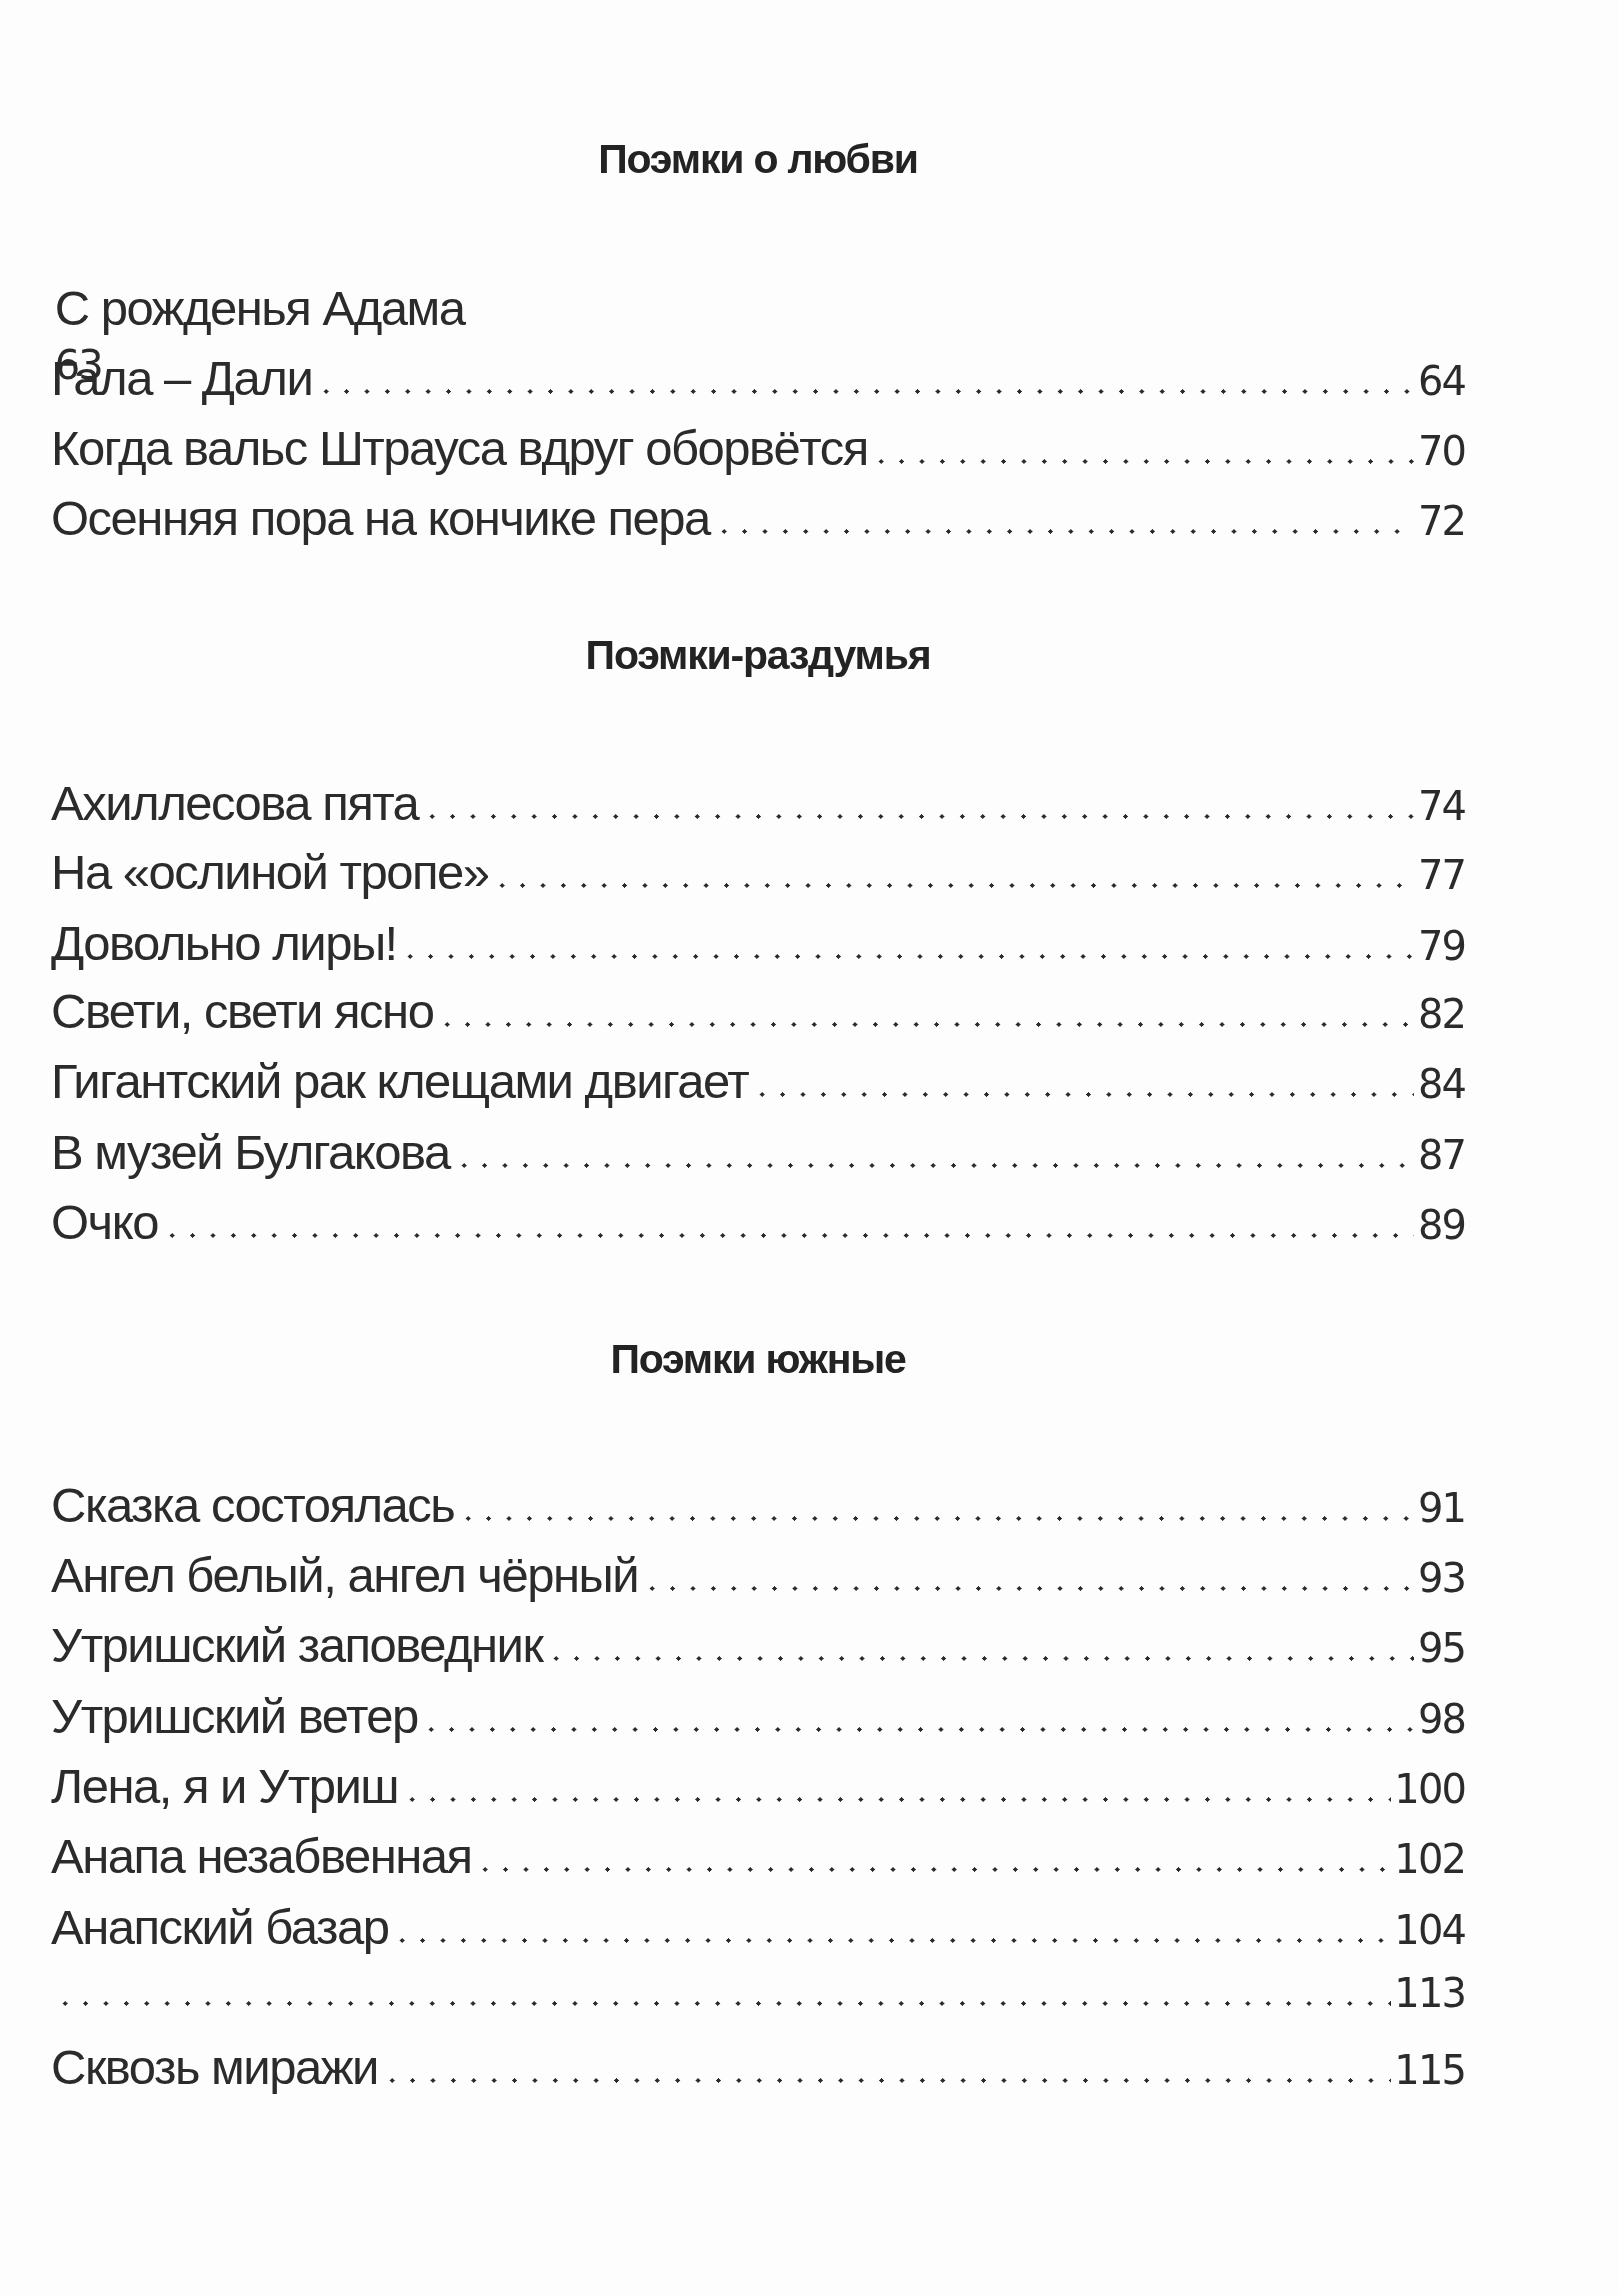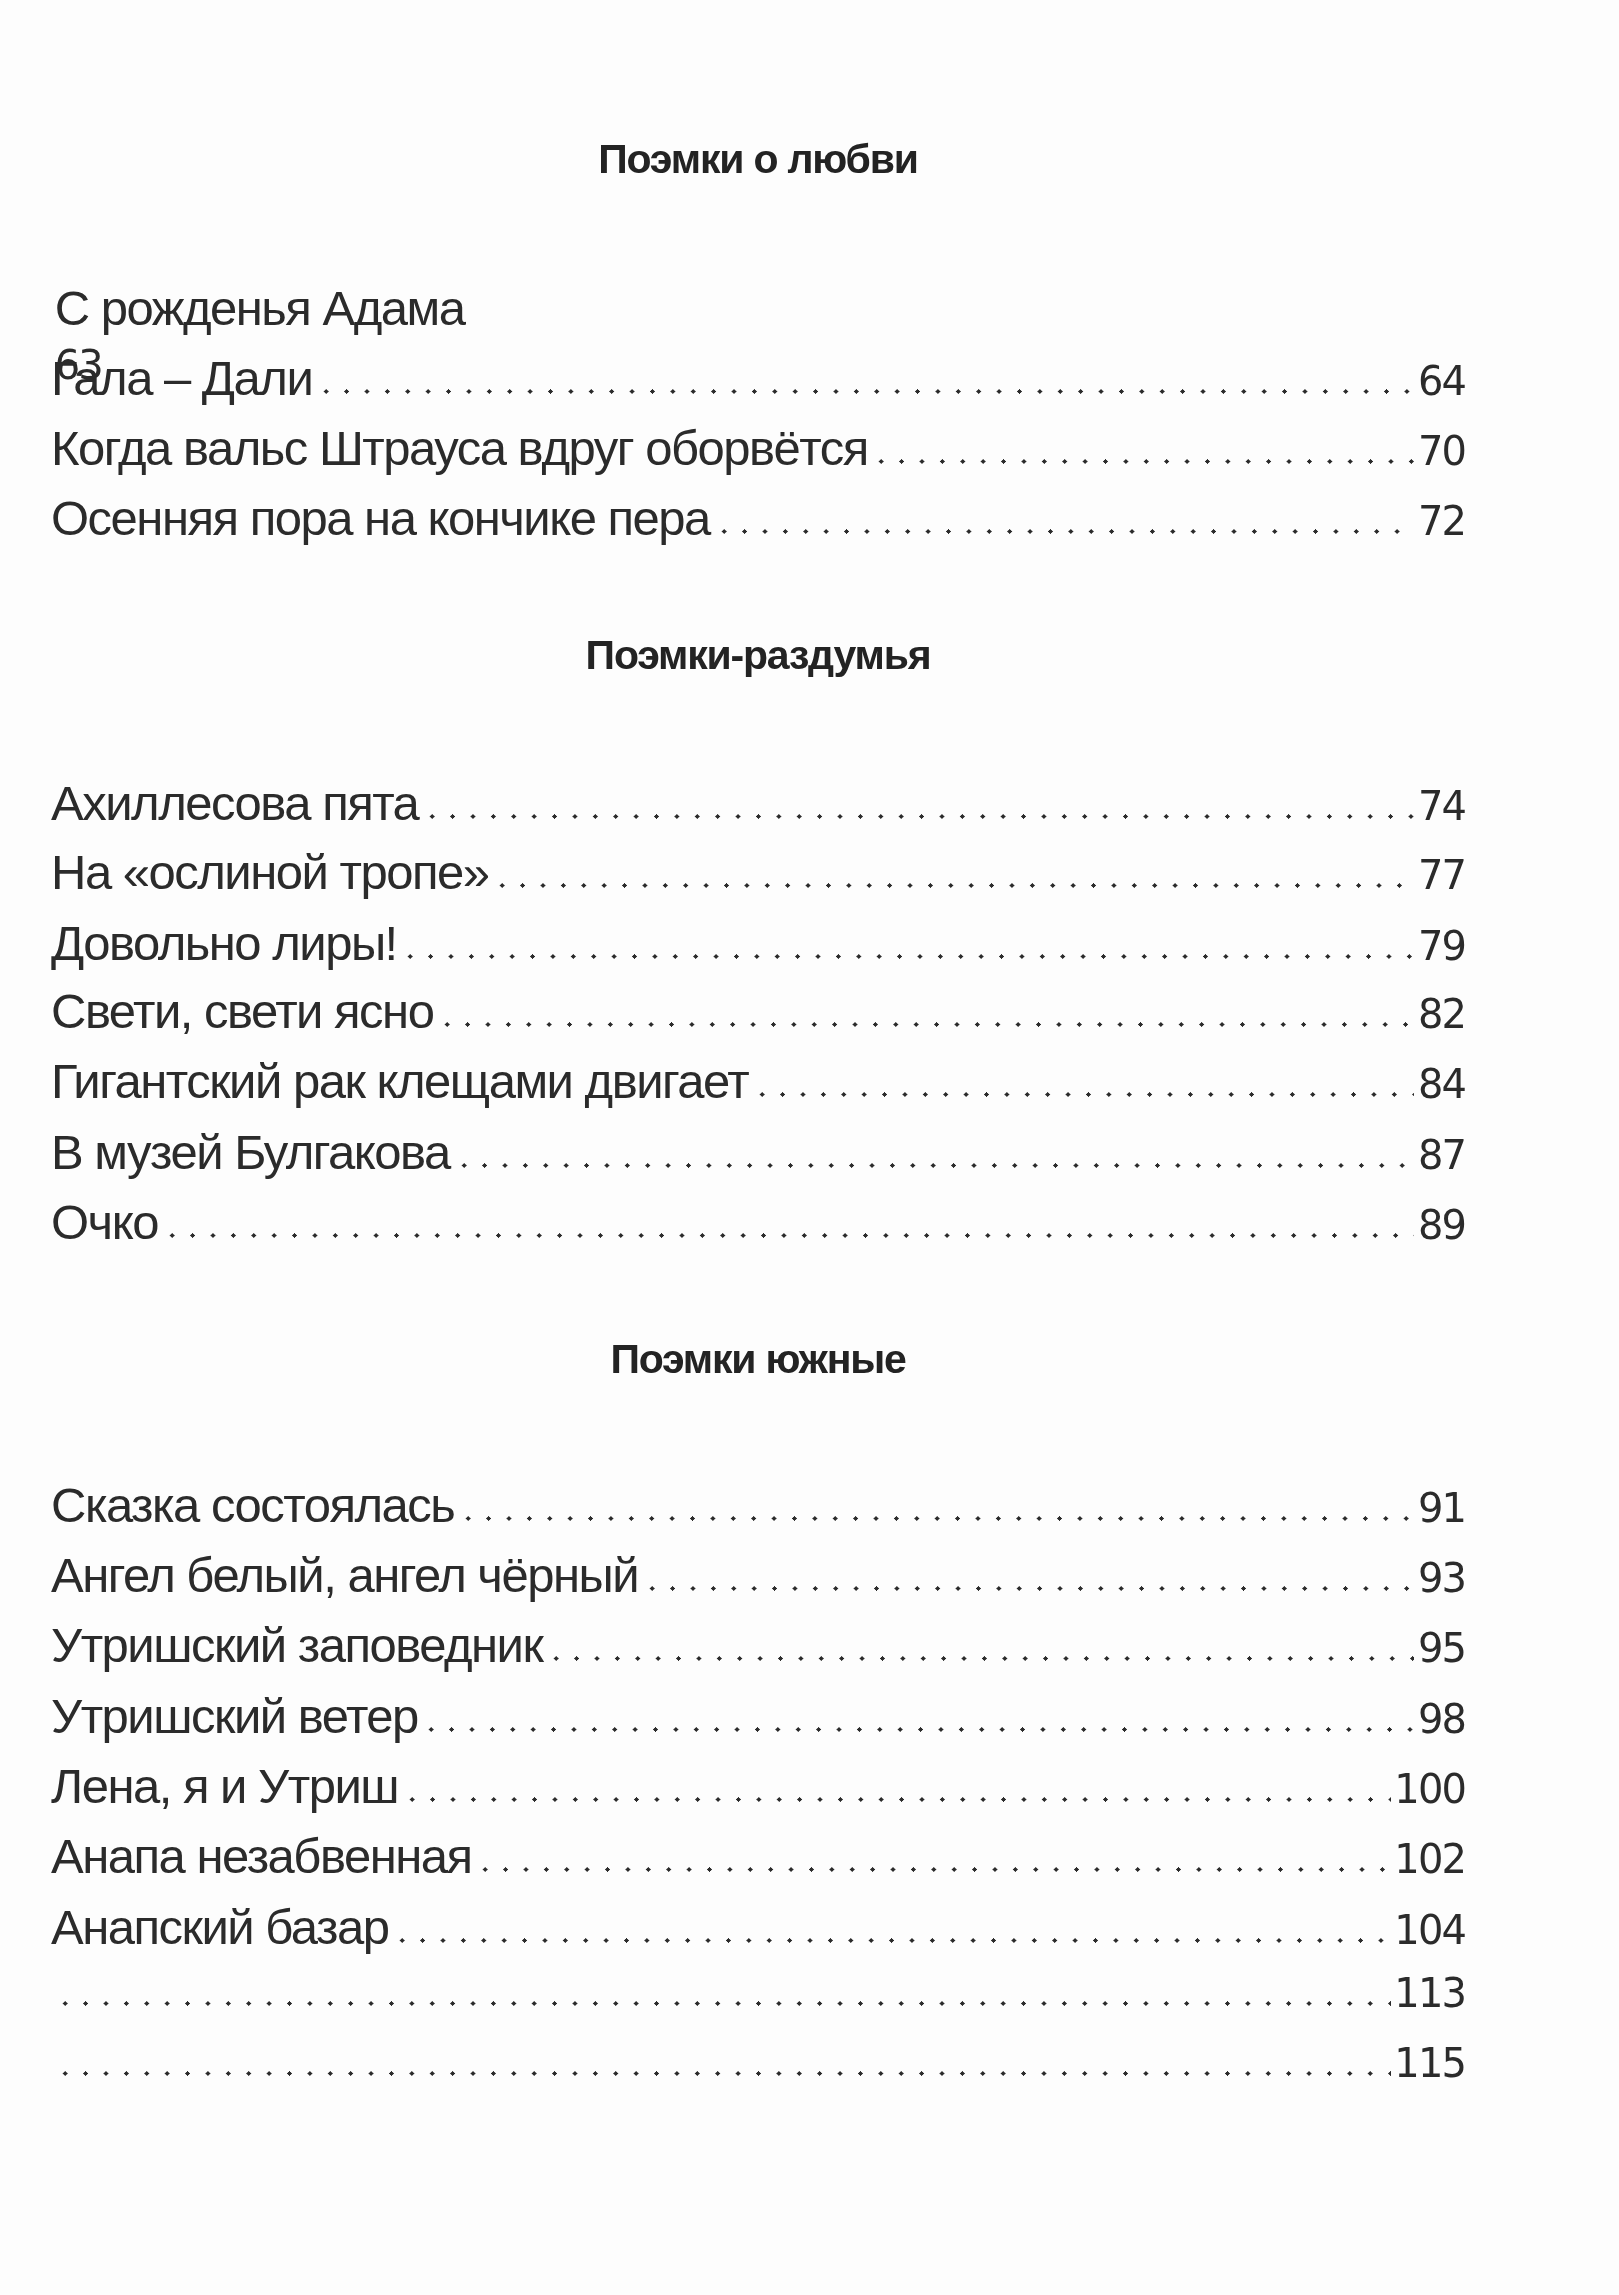--- a/index.html
+++ b/index.html
@@ -183,19 +183,20 @@
     <div class="entry" style="top:1903px;">
       <span class="title">Анапский базар</span>
       <span class="leader"></span>
       <span class="page-num">104</span>
     </div>
     <div class="entry" style="top:1973px;">
       <span class="leader"></span>
       <span class="page-num">113</span>
     </div>
     <div class="entry" style="top:2043px;">
+      <span class="title">Сквозь миражи</span>
       <span class="leader"></span>
       <span class="page-num">115</span>
     </div>
 
   </div>
 </div>
 
 
 </body></html>

